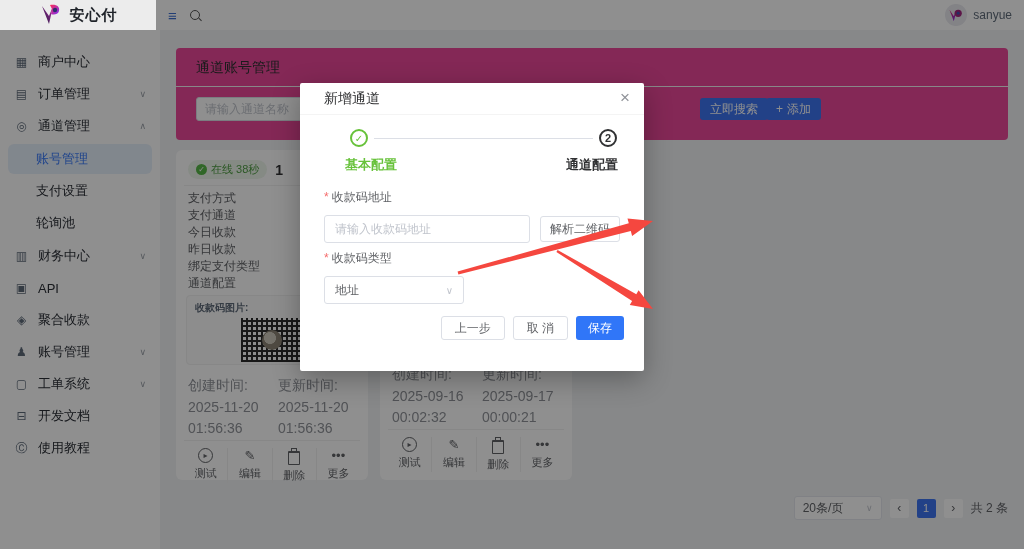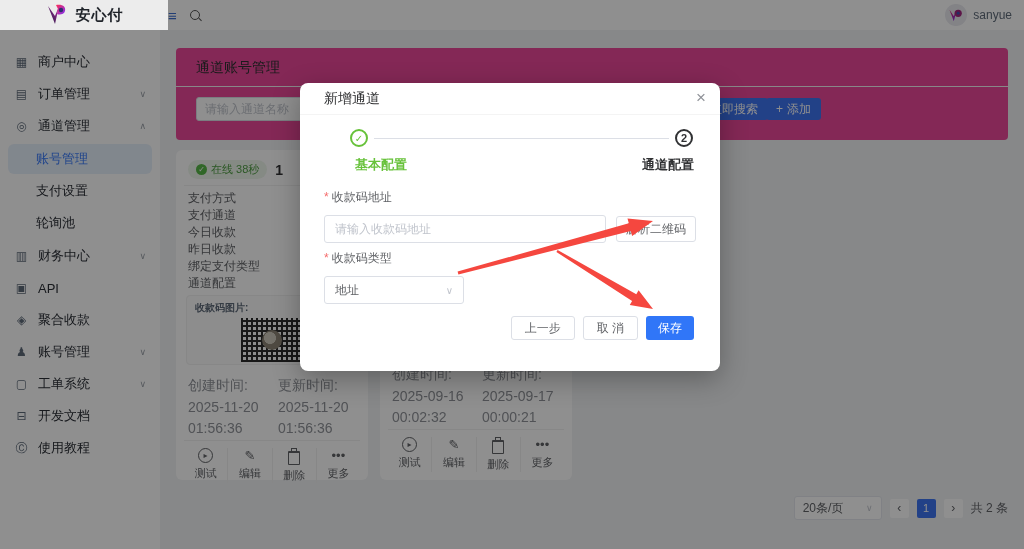--- a/index.html
+++ b/index.html
@@ -1,21 +1,21 @@
 <!DOCTYPE html>
 <html><head>
 <meta charset="utf-8">
 <style>
   html,body{margin:0;padding:0;background:#555;}
   .app{position:relative;width:1024px;height:549px;background:#f0f2f5;overflow:hidden;
        font-family:"Liberation Sans","DejaVu Sans",sans-serif;}
 
   
   .header{position:absolute;left:0;top:0;right:0;height:30px;background:#fff;}
-  .logo-block{position:absolute;left:0;top:0;width:168px;height:30px;background:#ececec;
+  .logo-block{position:absolute;left:0;top:0;width:156px;height:30px;background:#ececec;
       display:flex;align-items:center;justify-content:center;gap:7px;z-index:60;}
   .logo-text{font-size:15px;font-weight:bold;color:#1f2329;letter-spacing:1px;}
   .header-icons{position:absolute;left:168px;top:0;height:30px;display:flex;align-items:center;gap:13px;}
   .hamburger{color:#3e6fd0;font-size:15px;font-weight:bold;cursor:pointer;}
   .search-glyph{width:8px;height:8px;border:1.4px solid #555;border-radius:50%;position:relative;cursor:pointer;}
   .search-glyph::after{content:"";position:absolute;width:4px;height:1.4px;background:#555;
       right:-3px;bottom:-1px;transform:rotate(45deg);}
   .header-user{position:absolute;right:12px;top:4px;display:flex;align-items:center;gap:6px;cursor:pointer;}
   .avatar{width:22px;height:22px;border-radius:50%;background:#e9e9ef;display:flex;align-items:center;justify-content:center;overflow:hidden;}
   .username{font-size:12px;color:#5f6b7a;}
@@ -87,48 +87,48 @@
   .page-size{width:70px;height:22px;background:#fff;border:1px solid #e4e7ed;border-radius:3px;
       display:flex;align-items:center;justify-content:space-between;padding:0 8px;cursor:pointer;}
   .page-size .chevd{color:#c0c4cc;font-size:9px;}
   .pg-btn{width:19px;height:19px;background:#fff;border-radius:2px;display:flex;align-items:center;
       justify-content:center;color:#606266;font-size:12px;cursor:pointer;}
   .pg-num{width:19px;height:19px;border-radius:2px;background:#3d74f1;color:#fff;font-size:11px;
       display:flex;align-items:center;justify-content:center;cursor:pointer;}
 
   
   .overlay{position:absolute;inset:0;background:rgba(0,0,0,0.44);z-index:50;}
-  .modal{position:absolute;left:300px;top:83px;width:420px;height:288px;background:#fff;border-radius:8px;
+  .modal{position:absolute;left:300px;top:83px;width:344px;height:288px;background:#fff;border-radius:2px;
       z-index:70;box-shadow:0 8px 28px rgba(0,0,0,.3);box-sizing:border-box;}
   .modal-header{height:31px;display:flex;align-items:center;padding:0 24px;border-bottom:1px solid #f4f4f4;}
   .modal-title{font-size:14px;color:#303133;}
   .modal-close{position:absolute;right:14px;top:6px;color:#909399;font-size:17px;cursor:pointer;line-height:1;}
   .stepper{position:relative;height:50px;margin-top:14px;}
   .step-c{position:absolute;top:0;width:18px;height:18px;border-radius:50%;box-sizing:border-box;
       display:flex;align-items:center;justify-content:center;font-size:11px;}
   .step-c1{left:50px;border:2px solid #67c23a;color:#67c23a;font-size:10px;}
   .step-c2{right:27px;border:2px solid #303133;color:#303133;font-weight:bold;}
   .step-line{position:absolute;left:74px;right:51px;top:9px;border-top:1px solid #dcdfe6;}
   .step-lab{position:absolute;top:27px;font-size:13px;font-weight:bold;}
-  .step-lab1{left:55px;color:#67c23a;}
+  .step-lab1{left:45px;color:#67c23a;}
   .step-lab2{right:26px;color:#303133;}
   .modal-body{padding:2px 24px 0;}
   .field-label{font-size:12px;color:#606266;margin:8px 0 9px;}
   .req-mark{color:#f56c6c;margin-right:3px;}
   .input-row{display:flex;gap:10px;align-items:center;}
   .text-input{flex:1;height:28px;border:1px solid #dcdfe6;border-radius:3px;padding:0 10px;
       font-size:12px;color:#606266;outline:none;box-sizing:border-box;}
   .text-input::placeholder{color:#c0c4cc;}
   .parse-btn{height:26px;border:1px solid #dcdfe6;border-radius:3px;background:#fff;font-size:12px;
       color:#606266;padding:0 9px;cursor:pointer;white-space:nowrap;}
   .select{width:140px;height:28px;border:1px solid #dcdfe6;border-radius:3px;display:flex;
       align-items:center;justify-content:space-between;padding:0 10px;box-sizing:border-box;
       font-size:12px;color:#606266;cursor:pointer;gap:15px;}
   .select .chevd{color:#c0c4cc;font-size:10px;}
-  .modal-footer{position:absolute;right:26px;bottom:31px;display:flex;gap:8px;}
+  .modal-footer{position:absolute;right:20px;bottom:31px;display:flex;gap:8px;}
   .btn-plain{height:24px;border:1px solid #dcdfe6;border-radius:3px;background:#fff;font-size:12px;
       color:#606266;padding:0 13px;cursor:pointer;}
   .btn-save{height:24px;border:none;border-radius:3px;background:#3076f8;color:#fff;font-size:12px;
       padding:0 12px;cursor:pointer;}
 
   .arrows{position:absolute;inset:0;z-index:80;pointer-events:none;}
 </style>
 </head>
 <body>
 

